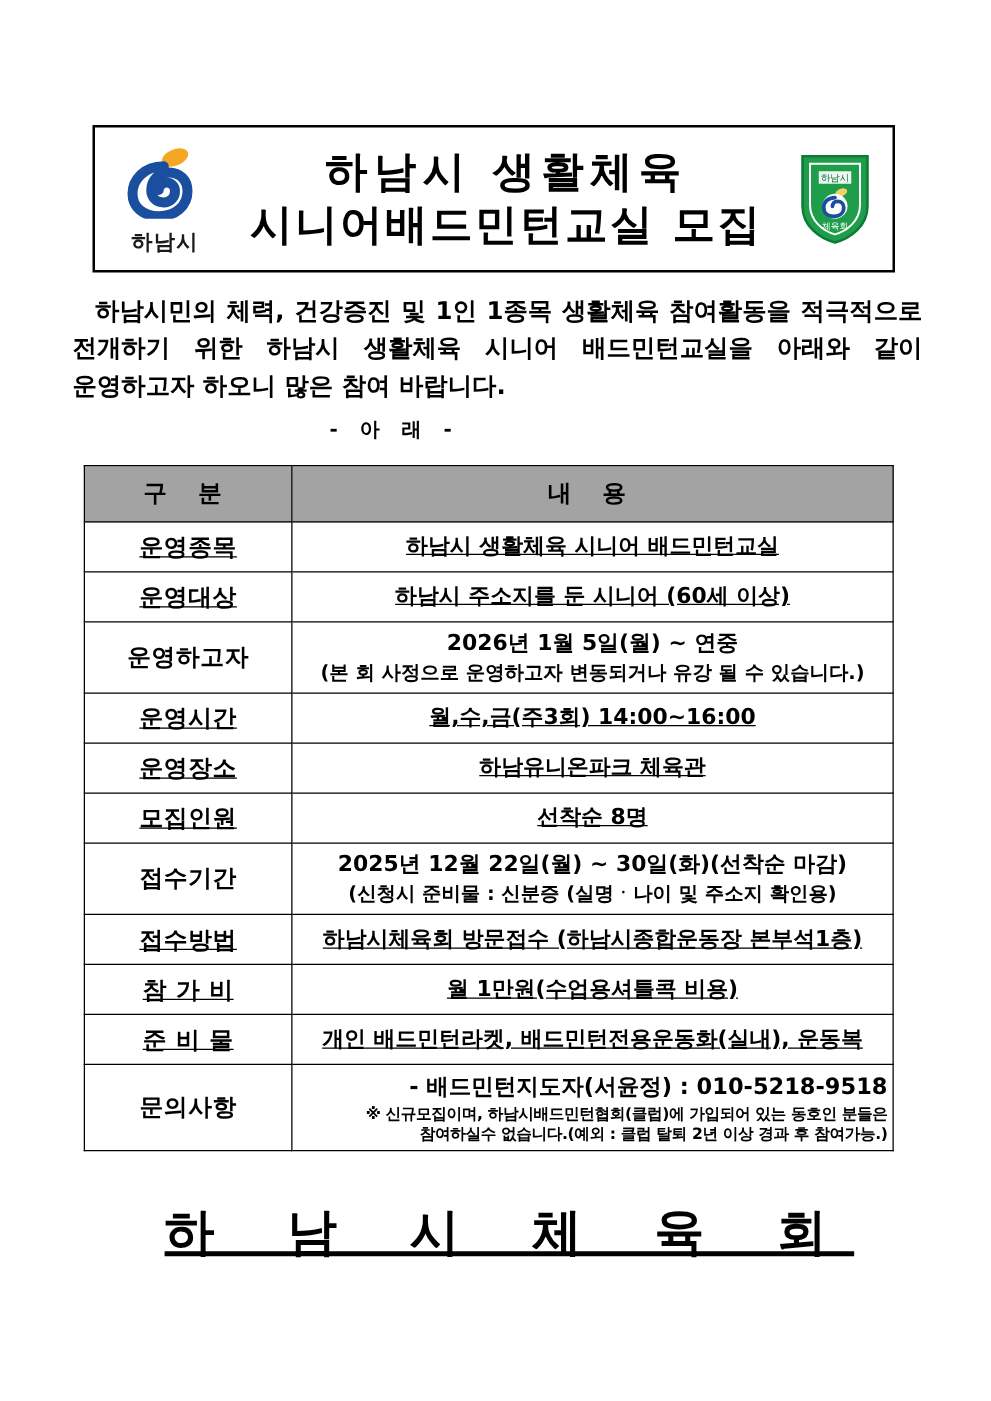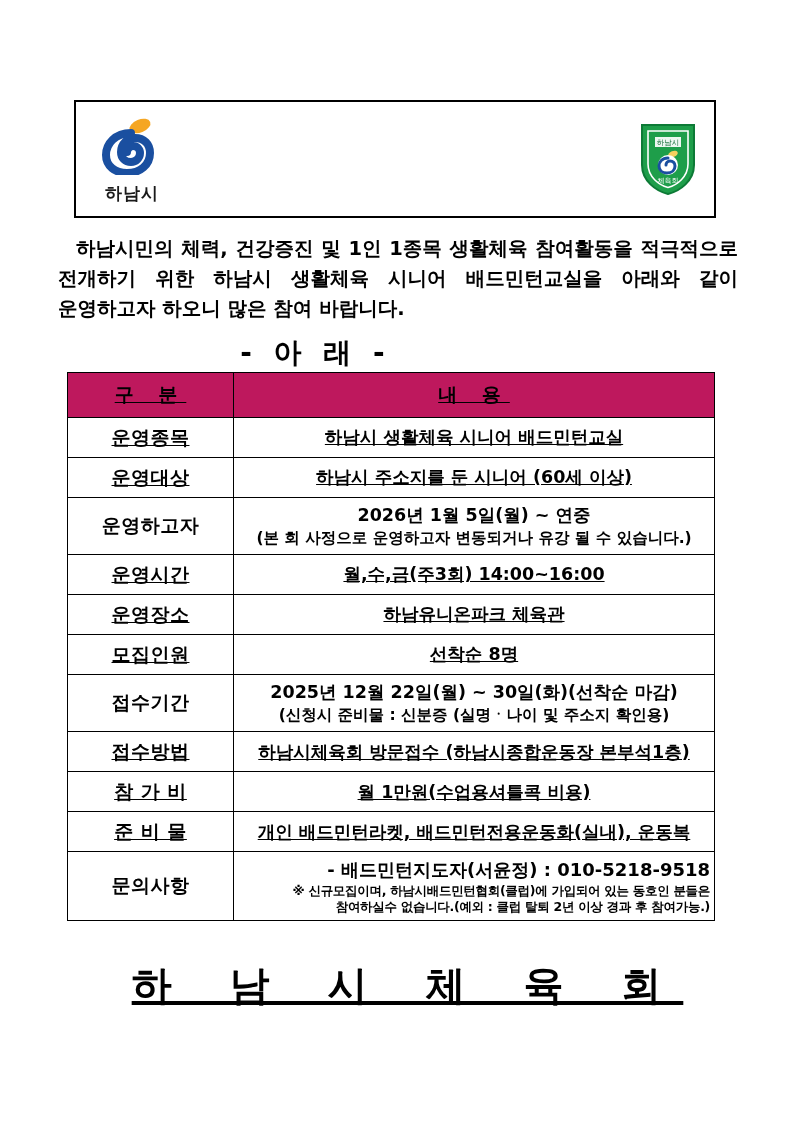--- a/index.html
+++ b/index.html
@@ -99,21 +99,21 @@
     word-break: keep-all;
   }
 
   
   .below-label {
     position: absolute;
     left: 0;
     top: 334px;
     width: 631px;
     text-align: center;
-    font-size: 28px;
+    font-size: 16px;
     font-weight: bold;
     letter-spacing: 6px;
   }
 
   
   .info-table {
     position: absolute;
     left: 67px;
     top: 372px;
     width: 648px;
@@ -122,26 +122,25 @@
   }
   .info-table td, .info-table th {
     border: 1.4px solid #000000;
     padding: 5px 4px;
     vertical-align: middle;
     text-align: center;
     font-weight: bold;
   }
   .info-table .col-label { width: 157px; }
   .info-table thead th {
-    background: #be185d;
+    background: #a3a3a3;
     font-size: 19px;
     letter-spacing: 9px;
     padding: 7px 4px;
     height: 30px;
-    text-decoration: underline;
   }
   .info-table tbody .cell-label {
     font-size: 19px;
     letter-spacing: 0.5px;
     white-space: nowrap;
   }
   .info-table tbody .cell-value {
     font-size: 17.5px;
     line-height: 1.4;
     word-break: keep-all;
@@ -195,20 +194,24 @@
 
   <div class="logo-left">
     <svg class="mark" viewBox="0 0 64 60">
       <ellipse cx="40" cy="11" rx="11" ry="6.5" transform="rotate(-22 40 11)" fill="#f5a623"></ellipse>
       <path d="M12 22 C20 14, 30 15, 34 19 C28 20, 20 22, 14 25 Z" fill="#3aa655"></path>
       <path d="M31 18 C15 18, 6 29, 6 40 C6 51, 15 58, 27 58 C40 58, 50 50, 50 38 C50 29, 44 23, 35 23 C27 23, 21 29, 21 37 C21 43, 25 47, 31 47 C36 47, 40 43, 40 38 C40 34, 37 31, 33 31 C30 31, 27 34, 27 37" fill="none" stroke="#1a4fa0" stroke-width="8" stroke-linecap="round"></path>
     </svg>
     <div class="city-name">하남시</div>
   </div>
 
+  <div class="title-block">
+    <div class="title-line1">하남시 생활체육</div>
+    <div class="title-line2">시니어배드민턴교실 모집</div>
+  </div>
 
   <div class="logo-right">
     <svg viewBox="0 0 60 76" width="60" height="76">
       <path d="M4 4 H56 V44 C56 60, 42 70, 30 73 C18 70, 4 60, 4 44 Z" fill="#1e9e4a" stroke="#0d7a36" stroke-width="2"></path>
       <path d="M10 10 H50 V43 C50 56, 39 64, 30 66.5 C21 64, 10 56, 10 43 Z" fill="none" stroke="#ffffff" stroke-width="1.6"></path>
       <rect x="17" y="16" width="26" height="10" fill="#ffffff" opacity="0.92"></rect>
       <text x="30" y="24" font-size="7.5" text-anchor="middle" fill="#0d6b33" font-family="'DejaVu Sans', sans-serif">하남시</text>
       <ellipse cx="35" cy="33" rx="5" ry="3" transform="rotate(-22 35 33)" fill="#f5d060"></ellipse>
       <circle cx="30" cy="44" r="10" fill="#ffffff"></circle>
       <path d="M30 37 C24 37, 21 41, 21 45 C21 49, 24 52, 29 52 C34 52, 37 49, 37 45 C37 42, 35 40, 32 40 C29.5 40, 28 42, 28 44" fill="none" stroke="#1a4fa0" stroke-width="3" stroke-linecap="round"></path>

